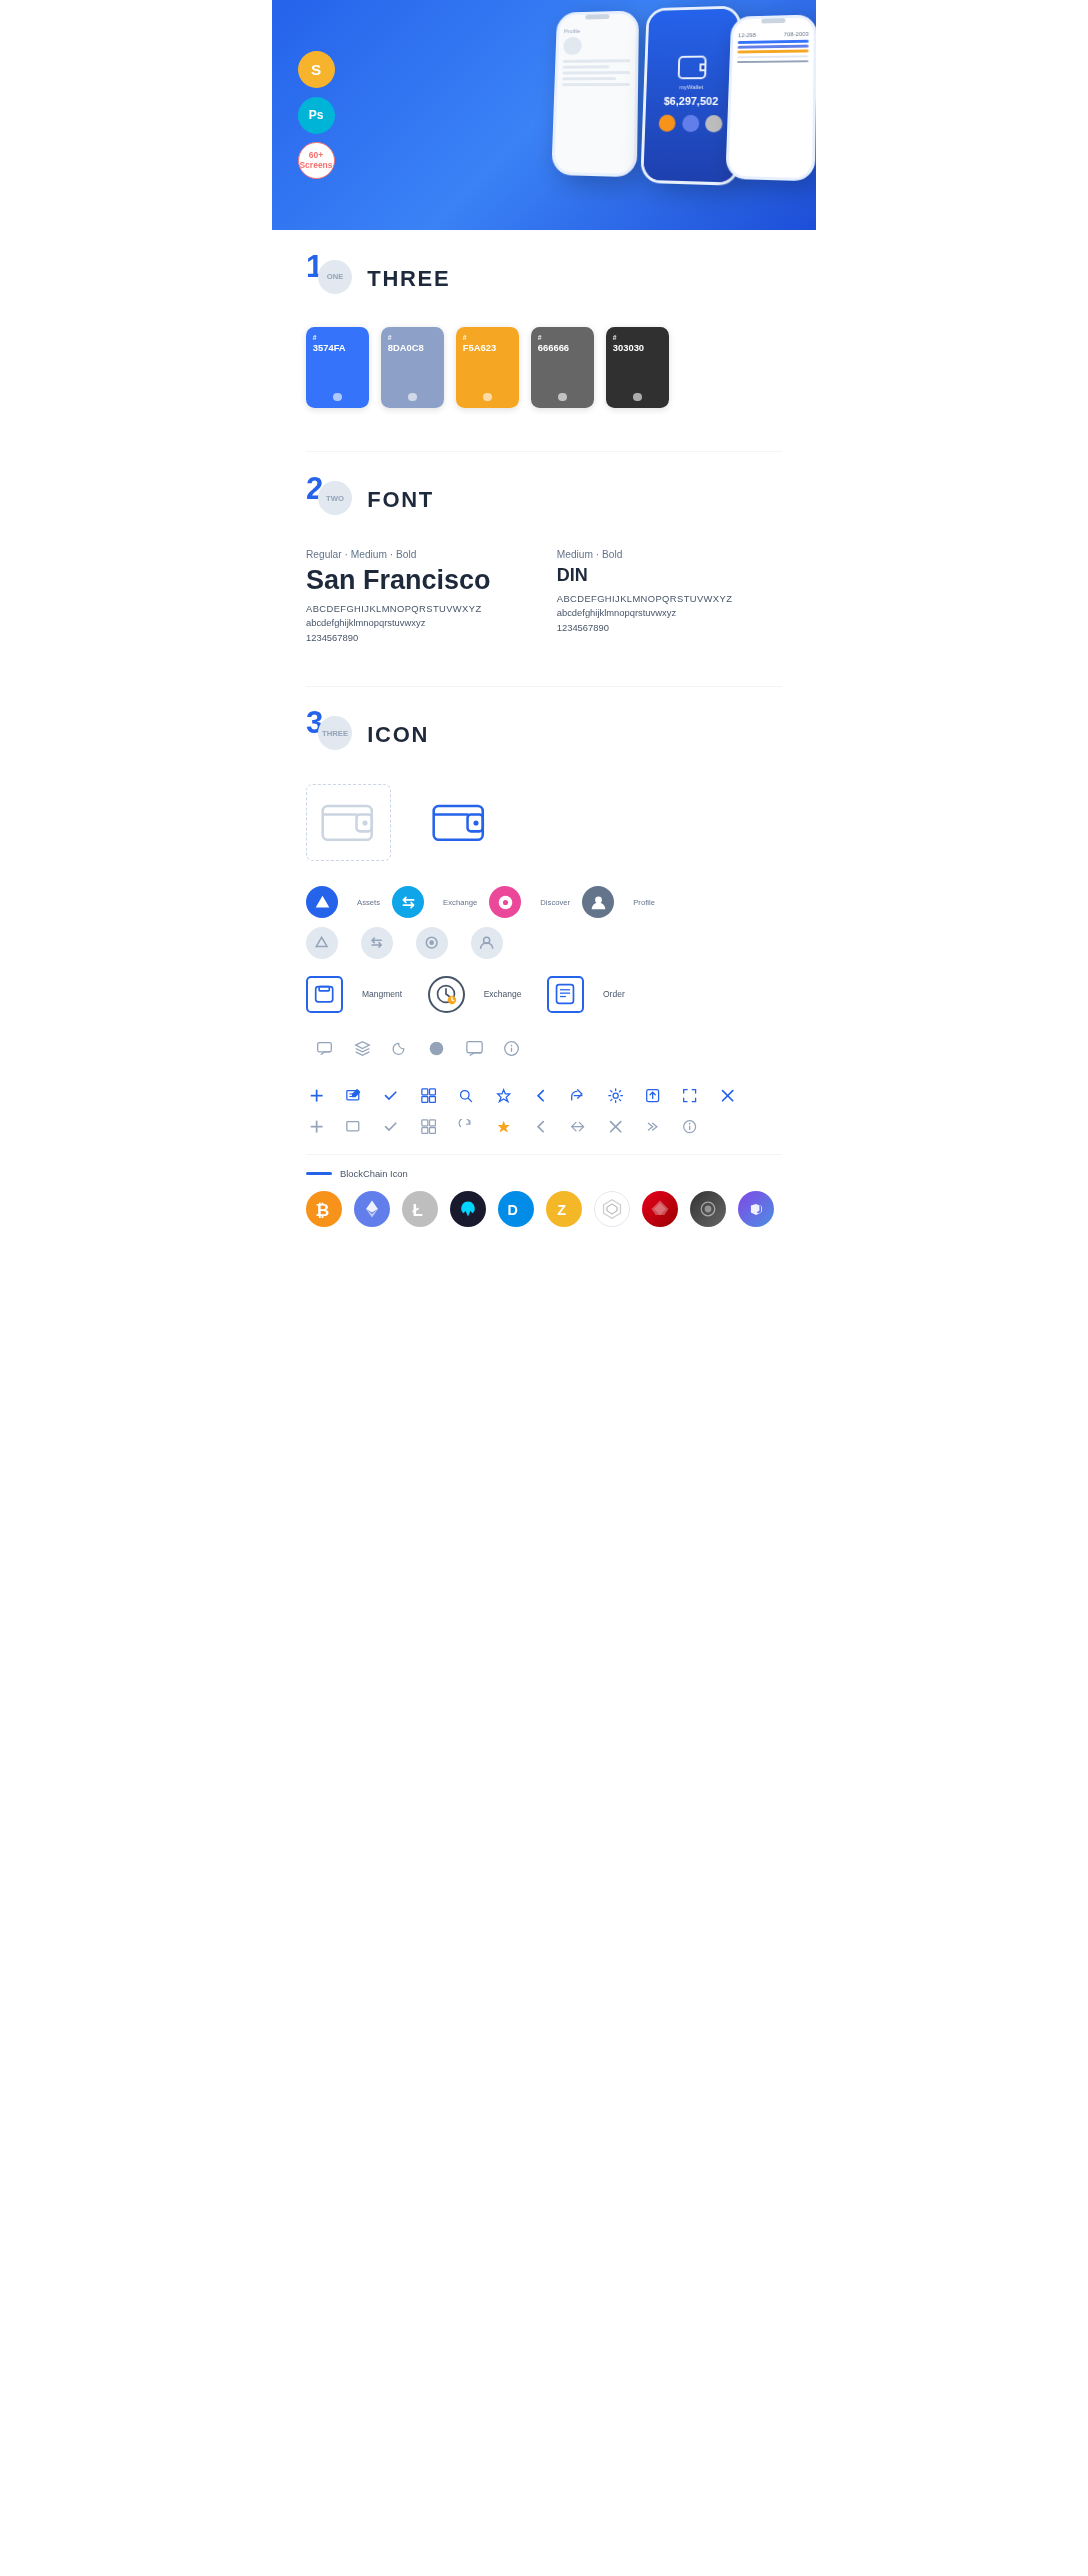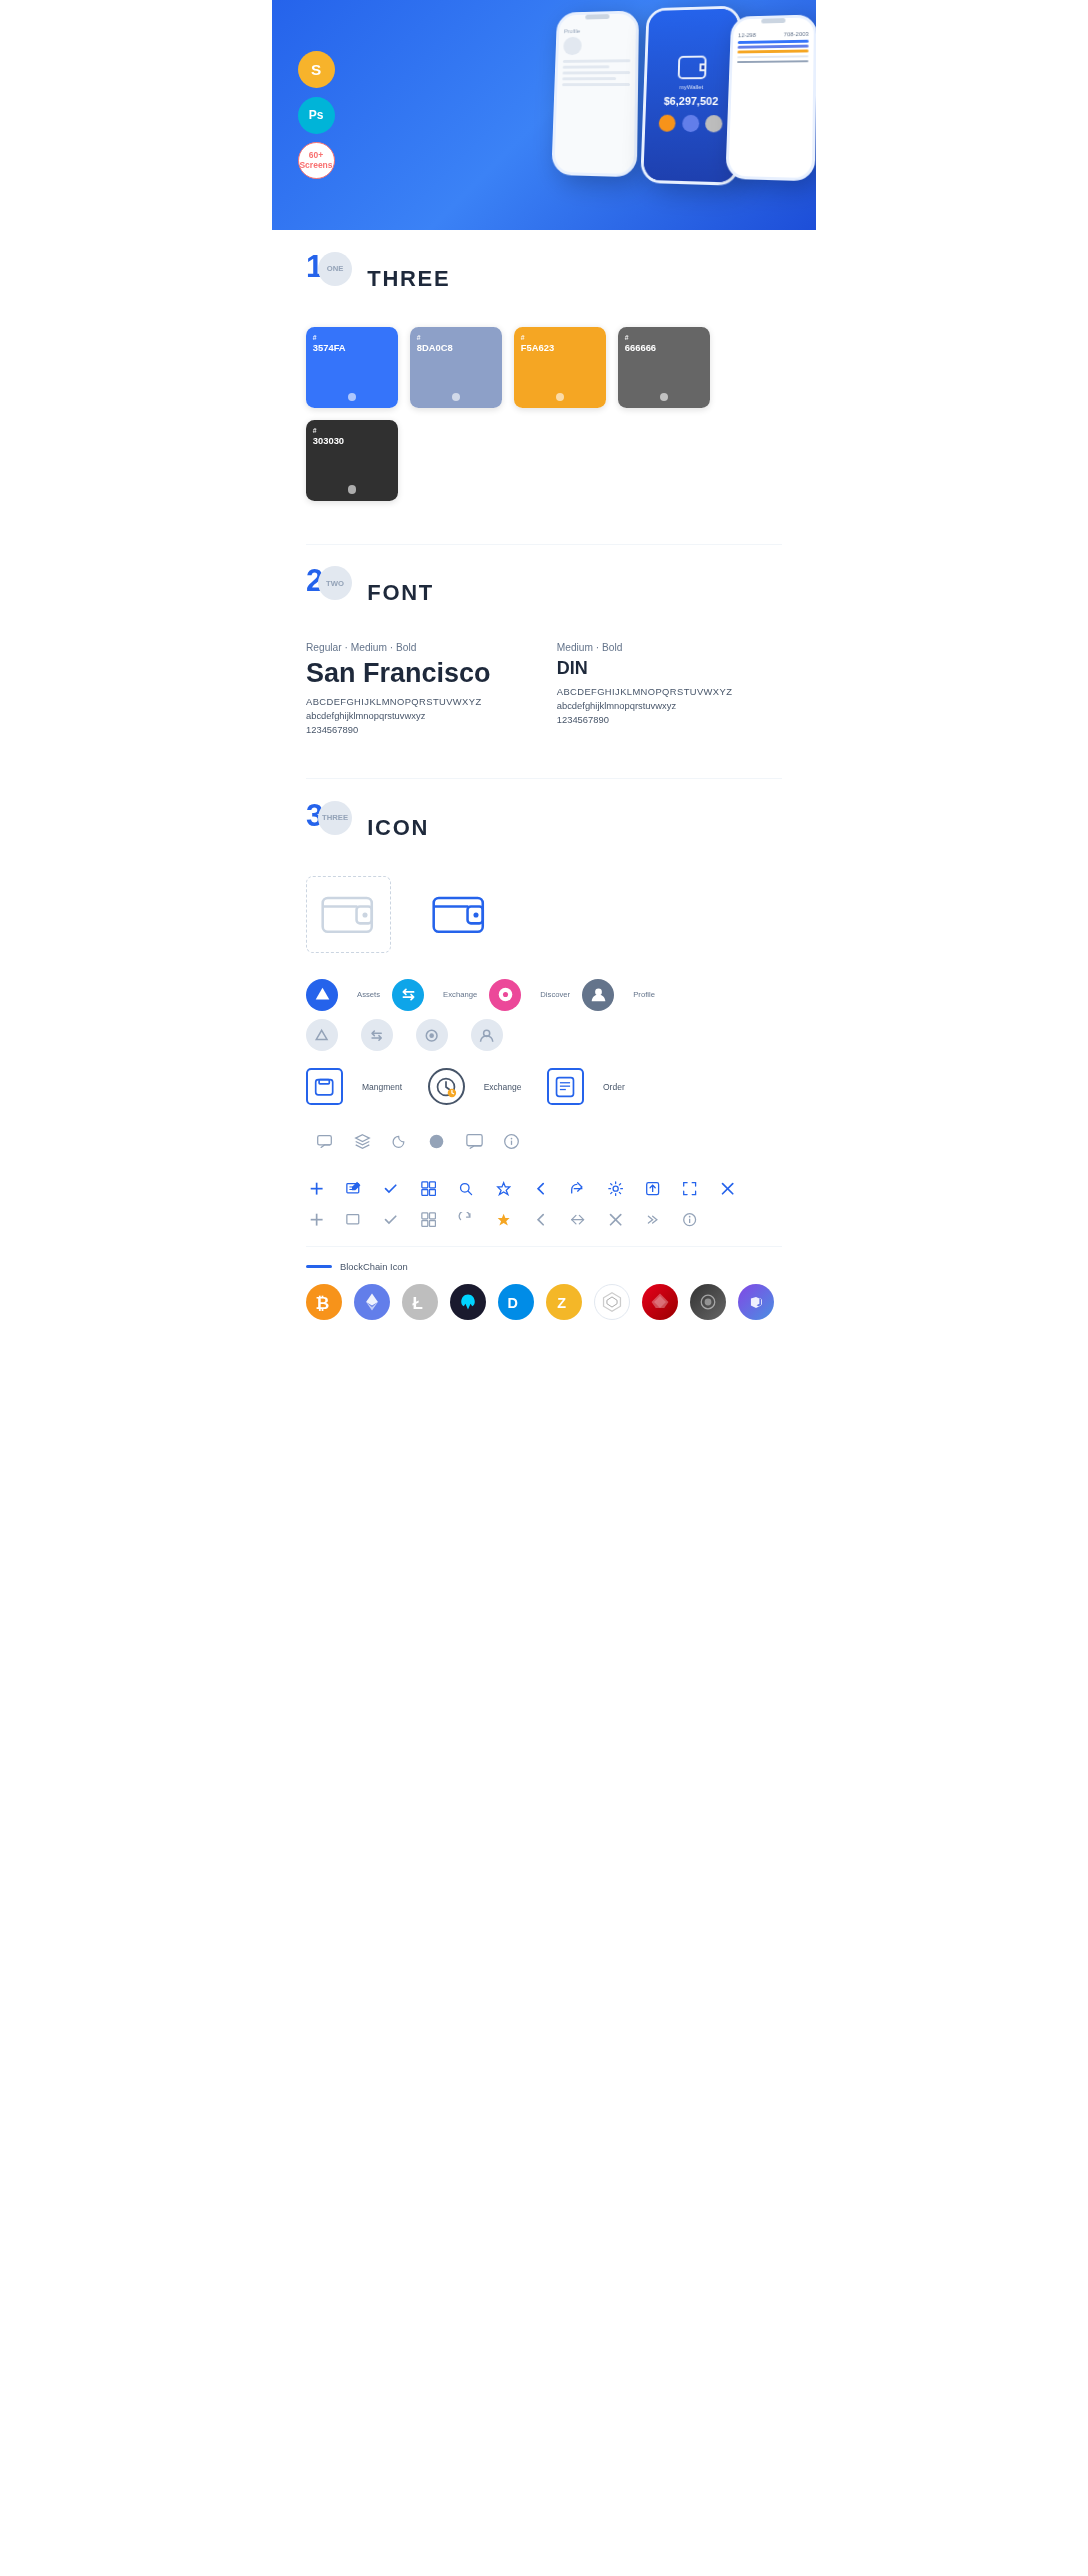--- a/index.html
+++ b/index.html
@@ -87,38 +87,38 @@
     }
     .section-number-badge {
       background: #e2e8f0;
       border-radius: 50%;
       width: 34px; height: 34px;
       display: flex; align-items: center; justify-content: center;
       font-size: 7.7px;
       font-weight: 600;
       color: #94a3b8;
       position: absolute;
-      bottom: 16px; right: 0;
+      bottom: 8px; right: 0;
     }
     .section-title {
       font-size: 22px;
       font-weight: 700;
       color: #1e293b;
       letter-spacing: 1.7px;
     }
 
     
     .color-section { margin-bottom: 43px; }
     .color-swatches {
       display: flex;
       gap: 12px;
       flex-wrap: wrap;
     }
     .color-swatch {
-      width: 92px;
+      width: 63px;
       border-radius: 8.5px;
       overflow: hidden;
       box-shadow: 0 1.7px 6.8px rgba(0,0,0,0.12);
     }
     .swatch-top {
       padding: 6.8px 6.8px 3.4px;
       display: flex; flex-direction: column;
     }
     .swatch-code {
       font-size: 6.8px;

